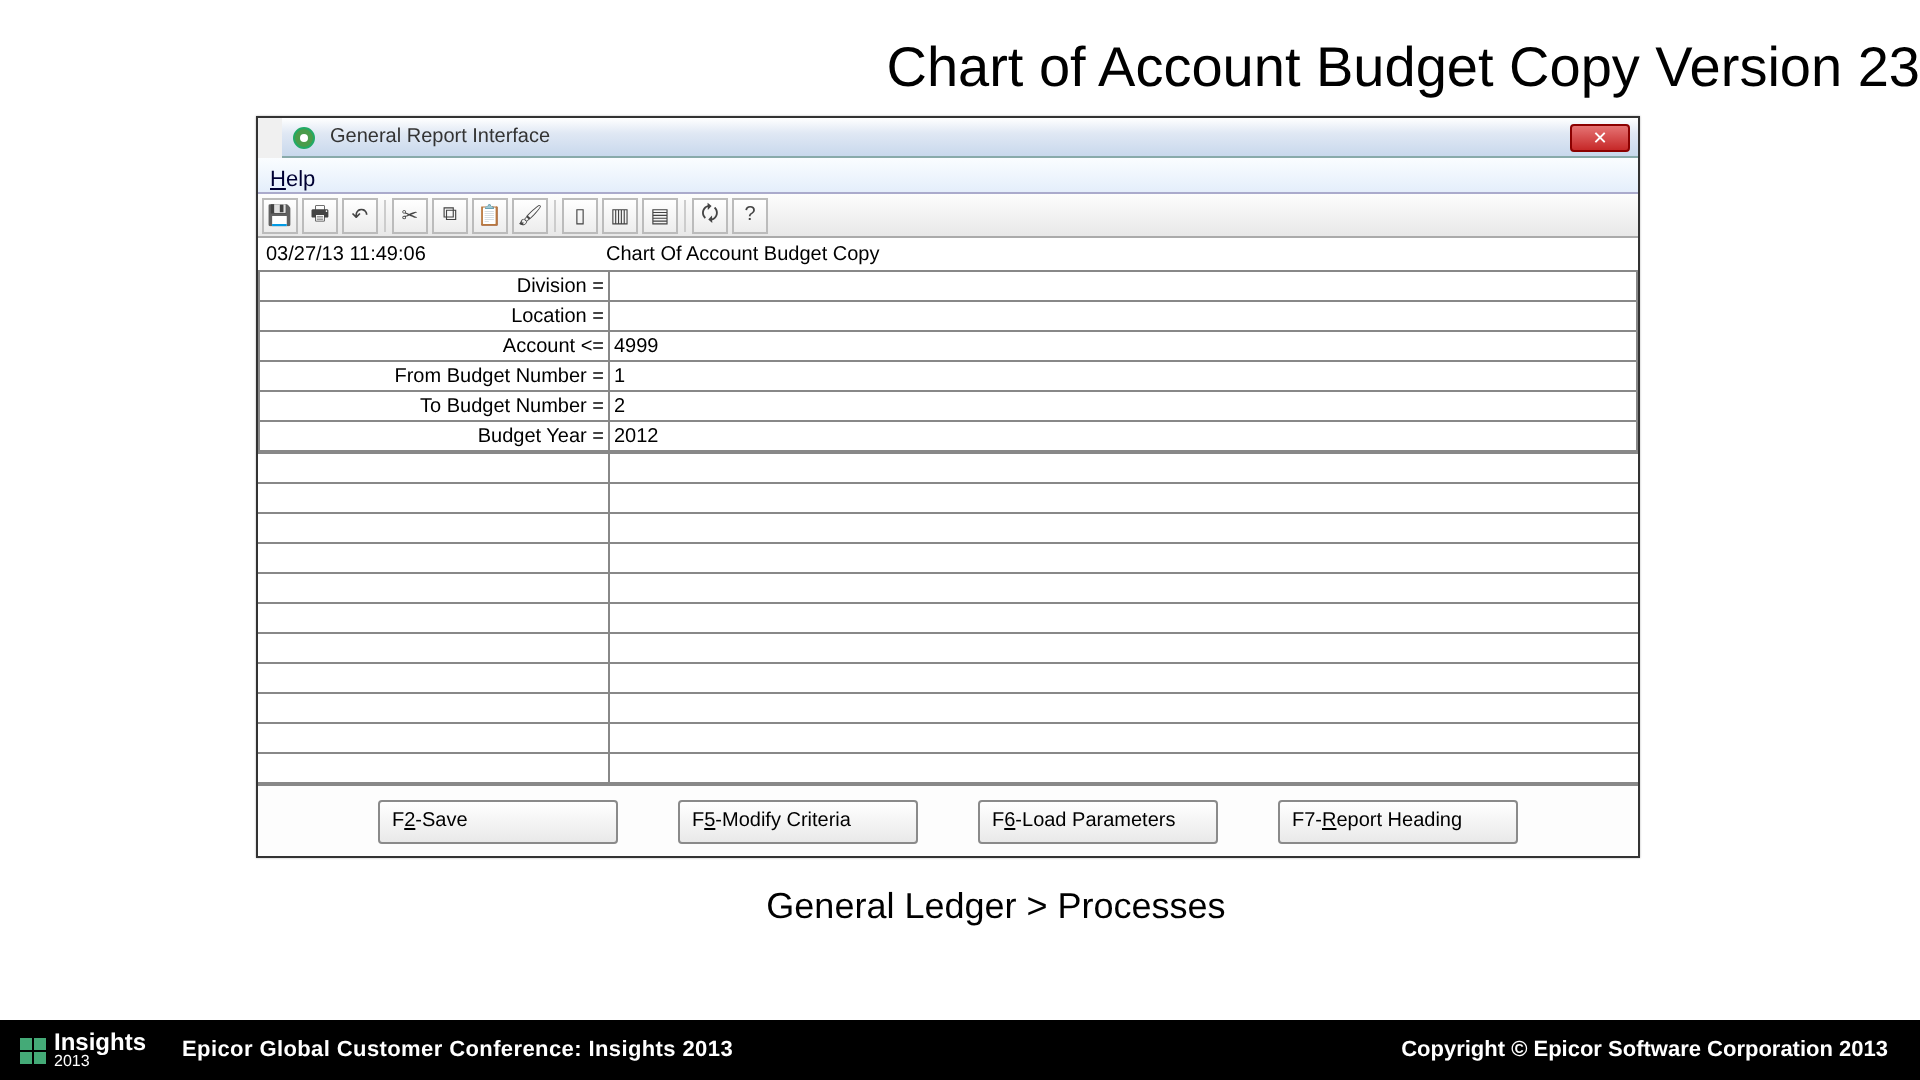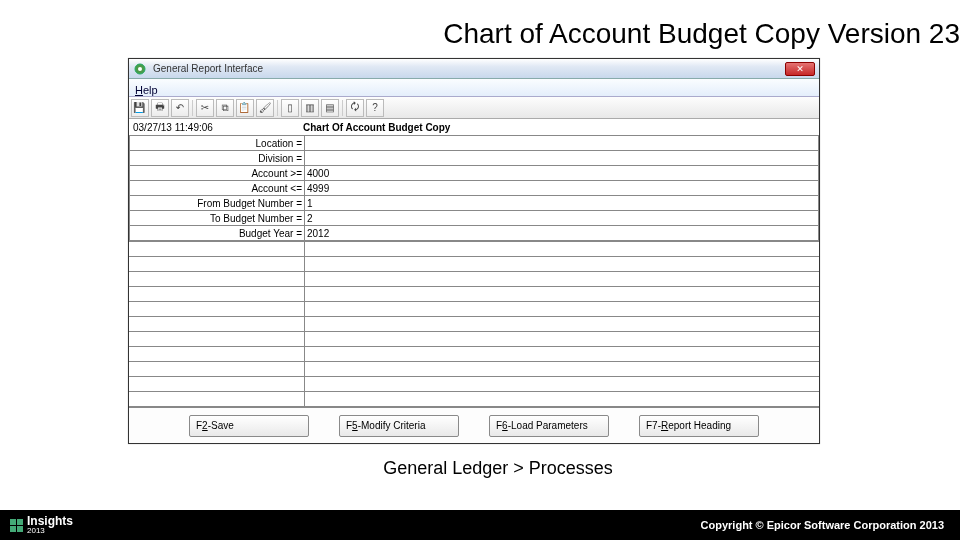--- a/index.html
+++ b/index.html
@@ -1,32 +1,32 @@
 <!DOCTYPE html>
 <html><head>
 <meta charset="utf-8">
 <style>
   * { box-sizing: border-box; margin: 0; padding: 0; }
   body { width: 960px; height: 540px; font-family: Arial, sans-serif; background: #fff; overflow: hidden; }
   .slide-title { font-size: 28px; font-weight: 400; color: #000; padding: 18px 0 8px 58px; text-align: right; }
   .app-window { margin: 0 140px 0 128px; border: 1px solid #333; background: #f0f0f0; box-shadow: 0 0 1px rgba(0,0,0,0.3); }
-  .titlebar { display: flex; align-items: center; height: 20px; background: linear-gradient(#fff,#e0e8f4 40%,#c8d8ec); border-bottom: 1px solid #8aa; font-size: 10px; color: #333; }
+  .titlebar { display: flex; align-items: center; height: 20px; background: linear-gradient(#fff,#e0e8f4 40%,#c8d8ec); border-bottom: 1px solid #8aa; font-size: 10px; color: #333; margin-left: 12px; }
   .titlebar-icon { width: 14px; height: 14px; margin: 0 4px; display: flex; align-items:center; justify-content:center; }
   .titlebar-text { flex: 1; padding-left: 2px; }
   .close-btn { width: 30px; height: 14px; margin: 3px 4px; background: linear-gradient(#e57373,#c62828); border: 1px solid #8b0000; border-radius: 2px; display: flex; align-items:center; justify-content:center; color:#fff; font-size:9px; }
   .menubar { height: 18px; background: linear-gradient(#fafdff,#e4eefb); border-bottom: 1px solid #aac; font-size: 11px; color: #003; display:flex; align-items:flex-end; }
   .menu-item { padding: 0 6px; cursor: default; }
   .menu-item u { text-decoration: underline; }
   .toolbar { height: 22px; background: linear-gradient(#fdfdfd,#e8e8e8); border-bottom: 1px solid #aaa; display: flex; align-items:center; gap:2px; padding: 0 2px; }
   .tb-btn { width: 18px; height: 18px; border: 1px solid #bbb; background: linear-gradient(#fff,#ececec); display:flex; align-items:center; justify-content:center; font-size:10px; color:#444; }
   .tb-sep { width:1px; height:16px; background:#ccc; margin:0 1px; }
   .client { background: #fff; }
   .info-row { display:flex; align-items:center; height:16px; font-size:10px; color:#000; padding: 2px 4px; }
   .info-ts { width: 130px; }
-  .info-title { flex:1; text-align:left; padding-left: 40px; font-weight: bold; }
+  .info-title { flex:1; text-align:left; padding-left: 40px; }
   .form-table { display: table; width:100%; border-collapse: collapse; }
   .form-row { display: table-row; }
   .form-label { display: table-cell; width: 175px; height: 15px; border: 1px solid #888; font-size: 10px; text-align: right; padding-right: 2px; white-space: nowrap; vertical-align: middle; }
   .form-value { display: table-cell; height: 15px; border: 1px solid #888; font-size: 10px; padding-left: 2px; vertical-align: middle; }
   .empty-blocks { border-top:1px solid #888; }
   .empty-row { height:15px; border-bottom:1px solid #888; display:flex; }
   .empty-label-col { width:176px; border-right:1px solid #888; height:100%; }
   .button-panel { height: 36px; background: #fdfdfd; border-top: 1px solid #888; display:flex; align-items:center; padding: 0 6px; gap: 30px; justify-content: center; }
   .fkey-btn { width: 120px; height: 22px; background: linear-gradient(#fff,#e9e9e9); border: 1px solid #8a8a8a; font-size: 10px; color:#000; display:flex; align-items:center; padding:0 6px; border-radius:2px; }
   .fkey-btn u { text-decoration: underline; }
@@ -104,30 +104,26 @@
   </div>
 
   <div class="client">
     <div class="info-row">
       <div class="info-ts">03/27/13 11:49:06</div>
       <div class="info-title">Chart Of Account Budget Copy</div>
     </div>
 
     <div class="form-table">
       <div class="form-row">
+        <div class="form-label">Division =</div>
+        <div class="form-value"></div>
+      </div>
+      <div class="form-row">
         <div class="form-label">Location =</div>
         <div class="form-value"></div>
-      </div>
-      <div class="form-row">
-        <div class="form-label">Division =</div>
-        <div class="form-value"></div>
-      </div>
-      <div class="form-row">
-        <div class="form-label">Account &gt;=</div>
-        <div class="form-value">4000</div>
       </div>
       <div class="form-row">
         <div class="form-label">Account &lt;=</div>
         <div class="form-value">4999</div>
       </div>
       <div class="form-row">
         <div class="form-label">From Budget Number =</div>
         <div class="form-value">1</div>
       </div>
       <div class="form-row">
@@ -201,14 +197,15 @@
         <span></span>
         <span></span>
         <span></span>
         <span></span>
       </div>
     <div>
       <div style="font-size:12px;font-weight:bold;line-height:1;">Insights</div>
       <div style="font-size:8px;line-height:1;">2013</div>
     </div>
   </div>
+  <div class="footer-text">Epicor Global Customer Conference: Insights 2013</div>
   <div class="footer-copy">Copyright © Epicor Software Corporation 2013</div>
 </div>
 
 </body></html>

